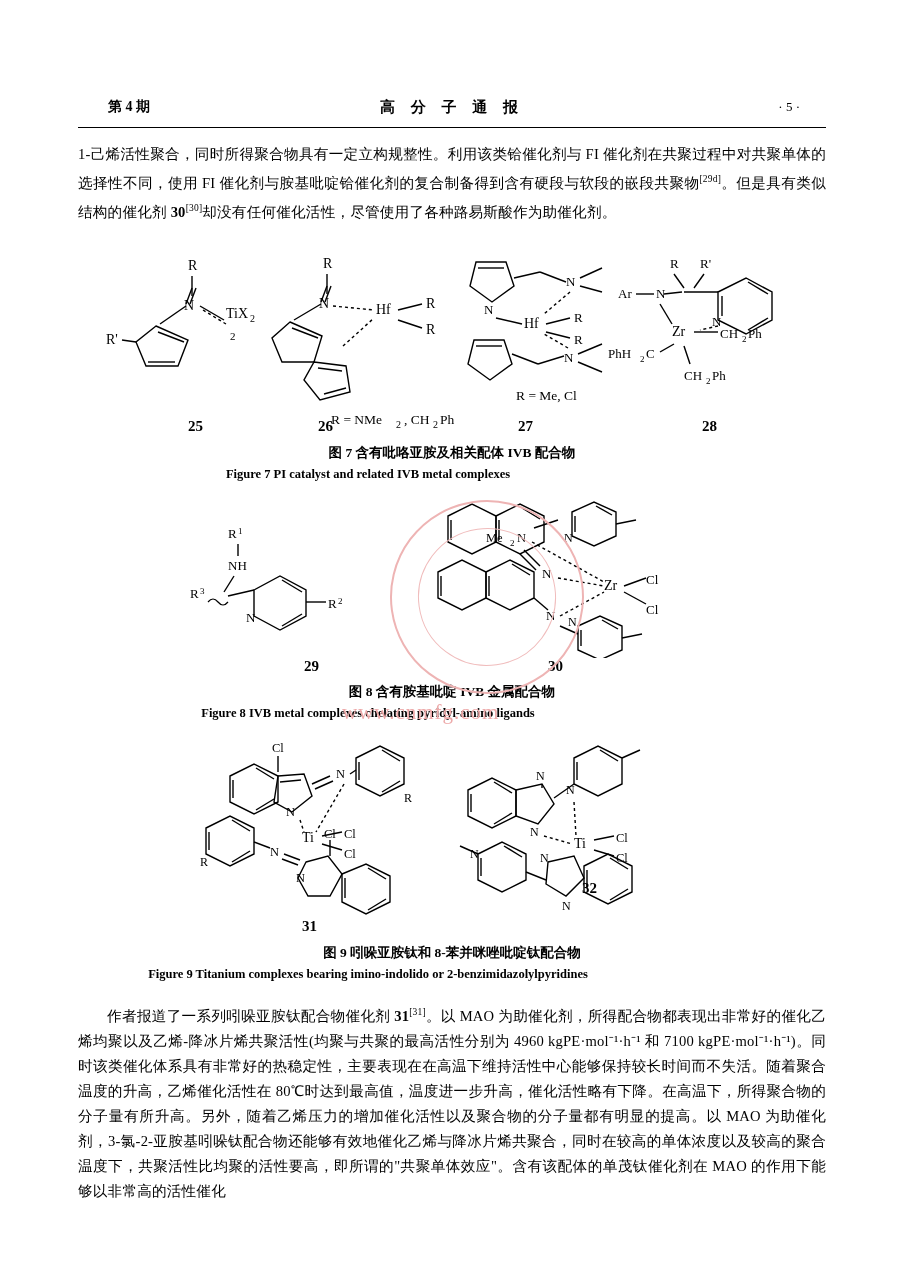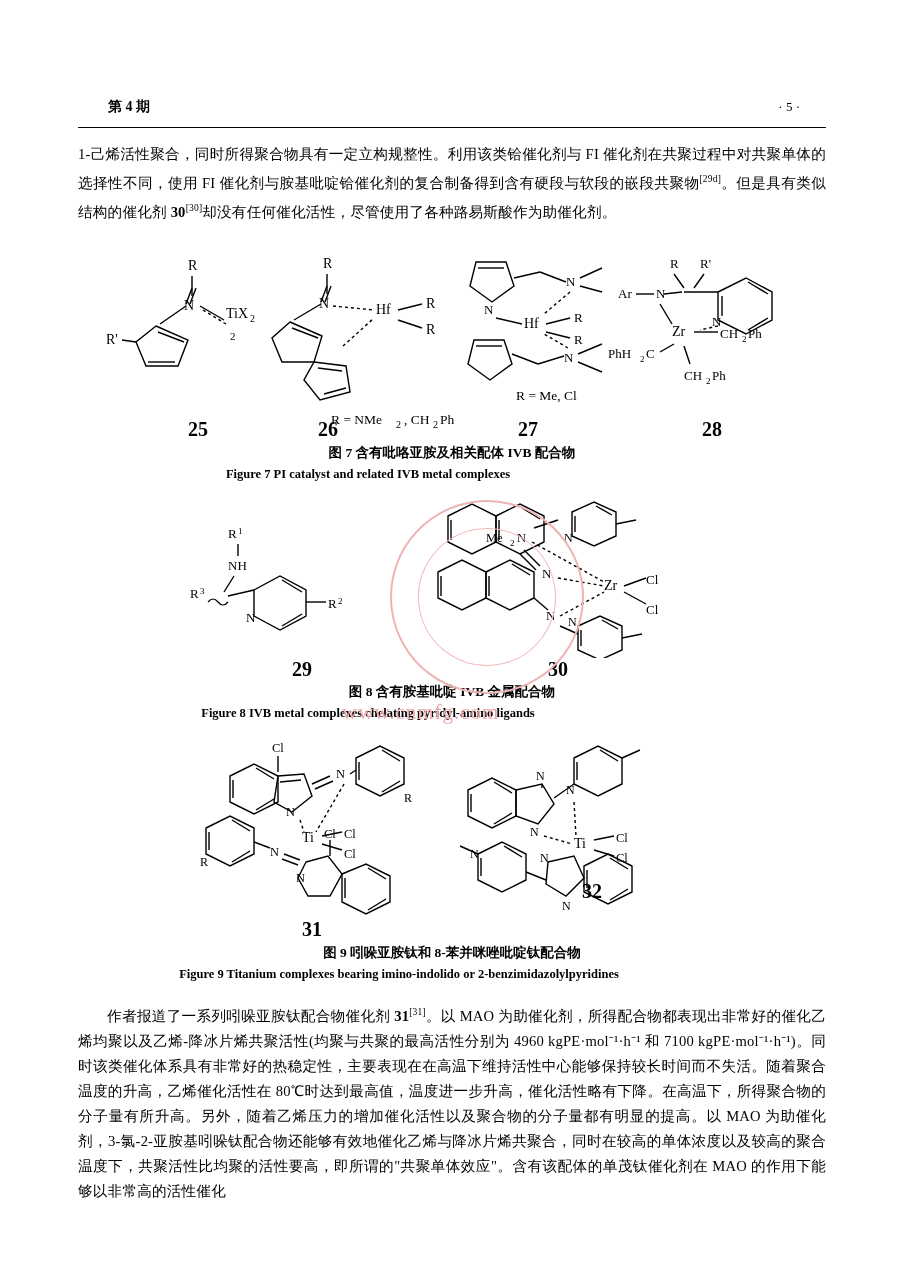--- a/index.html
+++ b/index.html
@@ -59,21 +59,21 @@
     text-align:center;font-size:13.5px;font-weight:bold;
   }
   .cap-en{
     position:absolute;width:736px;left:0;
     text-align:center;font-size:12.5px;font-weight:bold;
     font-family:"Liberation Serif", serif;
   }
   
   .snum{
     position:absolute;
-    font-size:20px;font-weight:bold;
+    font-size:15px;font-weight:bold;
   }
   
   .fig{position:absolute;}
   .watermark{
     position:absolute;
     left:330px;top:495px;
     width:300px;height:280px;
     color:#e8aeae;
     font-family:"Liberation Serif", serif;
     pointer-events:none;
@@ -102,20 +102,21 @@
   }
   svg text{font-family:"Liberation Serif", serif;}
 </style>
 </head>
 <body>
 
 <div class="page">
 
   <div class="header">
     <span class="hdr-left">第 4 期</span>
+    <span class="hdr-center">高 分 子 通 报</span>
     <span class="hdr-right">· 5 ·</span>
   </div>
   <div class="rule"></div>
 
   <div class="para p1">
     <span>1-己烯活性聚合，同时所得聚合物具有一定立构规整性。利用该类铪催化剂与 FI 催化剂在共聚过程中对共聚单体的选择性不同，使用 FI 催化剂与胺基吡啶铪催化剂的复合制备得到含有硬段与软段的嵌段共聚物</span><sup>[<span>29d</span>]</sup><span>。但是具有类似结构的催化剂 </span><span class="bold">30</span><sup>[<span>30</span>]</sup><span>却没有任何催化活性，尽管使用了各种路易斯酸作为助催化剂。</span>
   </div>
 
   <div class="fig" style="left:78px;top:248px;width:748px;height:190px;">
     <svg width="748" height="190" viewBox="0 0 748 190">
@@ -294,21 +295,21 @@
         <line x1="380" y1="128" x2="398" y2="136"></line>
         <polygon points="398,128 420,118 442,128 442,152 420,162 398,152" stroke="#000" fill="none"></polygon>
         <line x1="401" y1="132" x2="401" y2="148"></line>
         <line x1="422" y1="122" x2="438" y2="131"></line>
         <text x="388" y="128" font-size="12" stroke="none" fill="#000">N</text>
         <line x1="442" y1="140" x2="462" y2="136"></line>
       </g>
     </svg>
   </div>
 
-  <span class="snum" style="left:292px;top:658px;">29</span>
+  <span class="snum" style="left:304px;top:658px;">29</span>
   <span class="snum" style="left:548px;top:658px;">30</span>
 
   <div class="cap-cn" style="top:683px;">图 8    含有胺基吡啶 IVB 金属配合物</div>
   <div class="cap-en" style="top:706px;">Figure 8    IVB metal complexes chelating pyridyl-amino ligands</div>
 
   <div class="watermark">
     <div class="wm-ring"></div>
     <div class="wm-text">www.cnmfg.com</div>
   </div>
 
@@ -403,19 +404,19 @@
         <line x1="440" y1="126" x2="458" y2="137"></line>
         <line x1="458" y1="157" x2="440" y2="168"></line>
       </g>
     </svg>
   </div>
 
   <span class="snum" style="left:302px;top:918px;">31</span>
   <span class="snum" style="left:582px;top:880px;text-align:right;">32</span>
 
   <div class="cap-cn" style="top:944px;">图 9   吲哚亚胺钛和 8-苯并咪唑吡啶钛配合物</div>
-  <div class="cap-en" style="top:967px;padding-left:31px;">Figure 9    Titanium complexes bearing imino-indolido or 2-benzimidazolylpyridines</div>
+  <div class="cap-en" style="top:967px;">Figure 9    Titanium complexes bearing imino-indolido or 2-benzimidazolylpyridines</div>
 
   <div class="para p2">
     <span class="indent"></span><span>作者报道了一系列吲哚亚胺钛配合物催化剂 </span><span class="bold">31</span><sup>[<span>31</span>]</sup><span>。以 MAO 为助催化剂，所得配合物都表现出非常好的催化乙烯均聚以及乙烯-降冰片烯共聚活性(均聚与共聚的最高活性分别为 4960 kgPE·mol⁻¹·h⁻¹ 和 7100 kgPE·mol⁻¹·h⁻¹)。同时该类催化体系具有非常好的热稳定性，主要表现在在高温下维持活性中心能够保持较长时间而不失活。随着聚合温度的升高，乙烯催化活性在 80℃时达到最高值，温度进一步升高，催化活性略有下降。在高温下，所得聚合物的分子量有所升高。另外，随着乙烯压力的增加催化活性以及聚合物的分子量都有明显的提高。以 MAO 为助催化剂，3-氯-2-亚胺基吲哚钛配合物还能够有效地催化乙烯与降冰片烯共聚合，同时在较高的单体浓度以及较高的聚合温度下，共聚活性比均聚的活性要高，即所谓的"共聚单体效应"。含有该配体的单茂钛催化剂在 MAO 的作用下能够以非常高的活性催化</span>
   </div>
 
 </div>
 
 </body></html>

